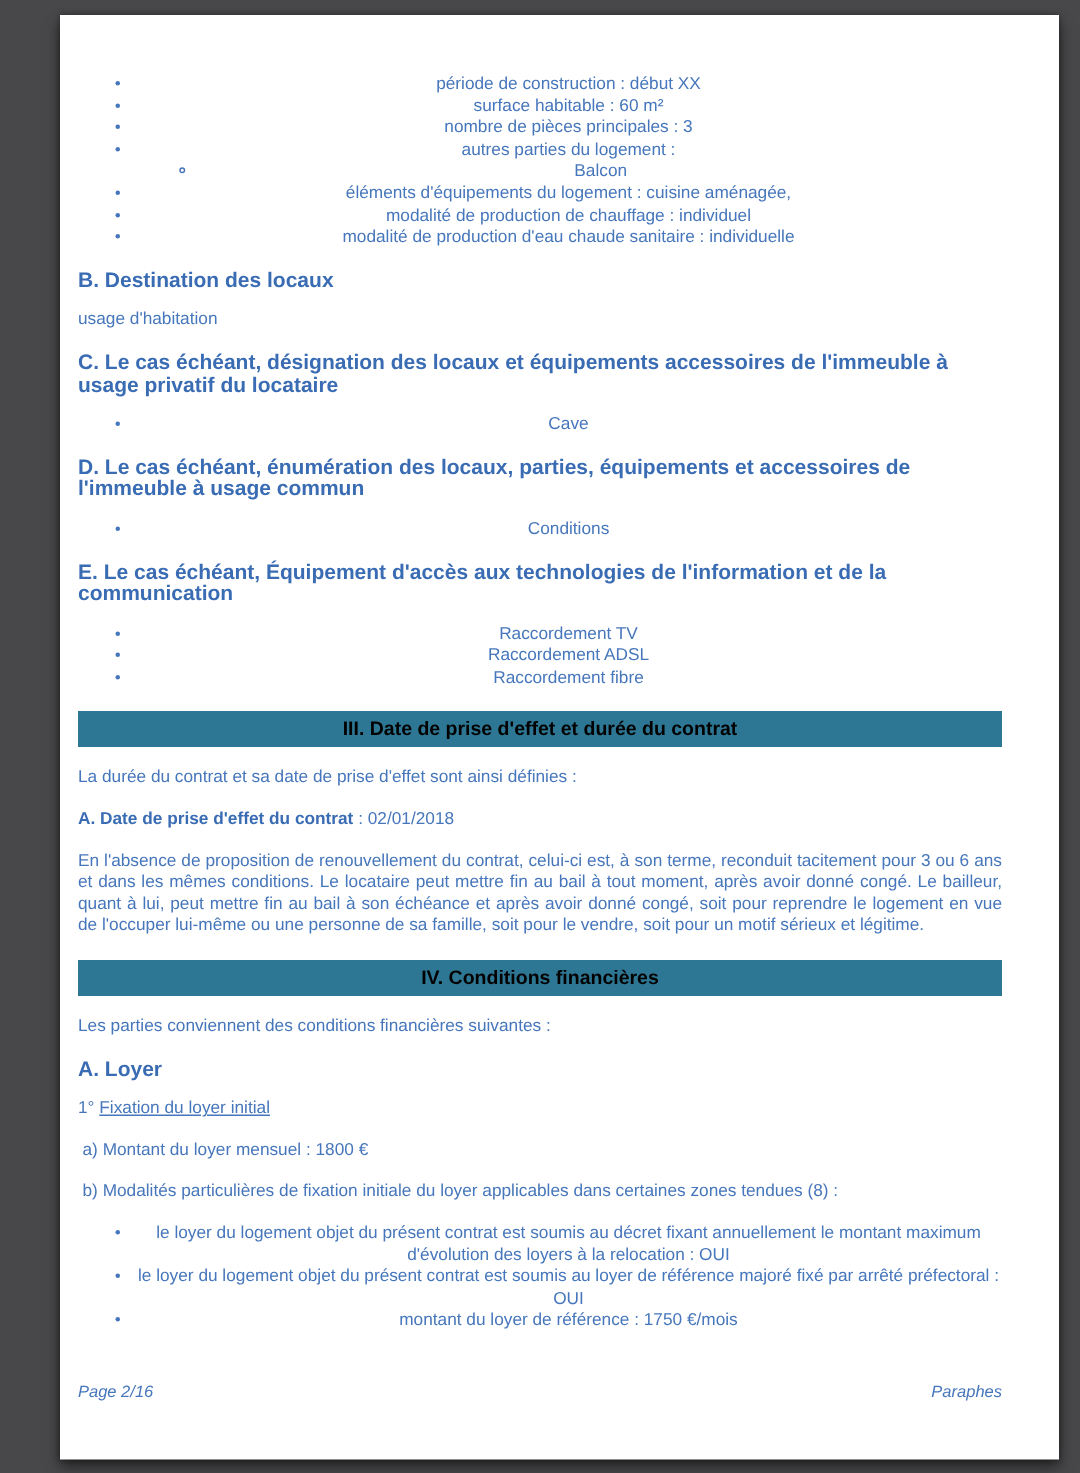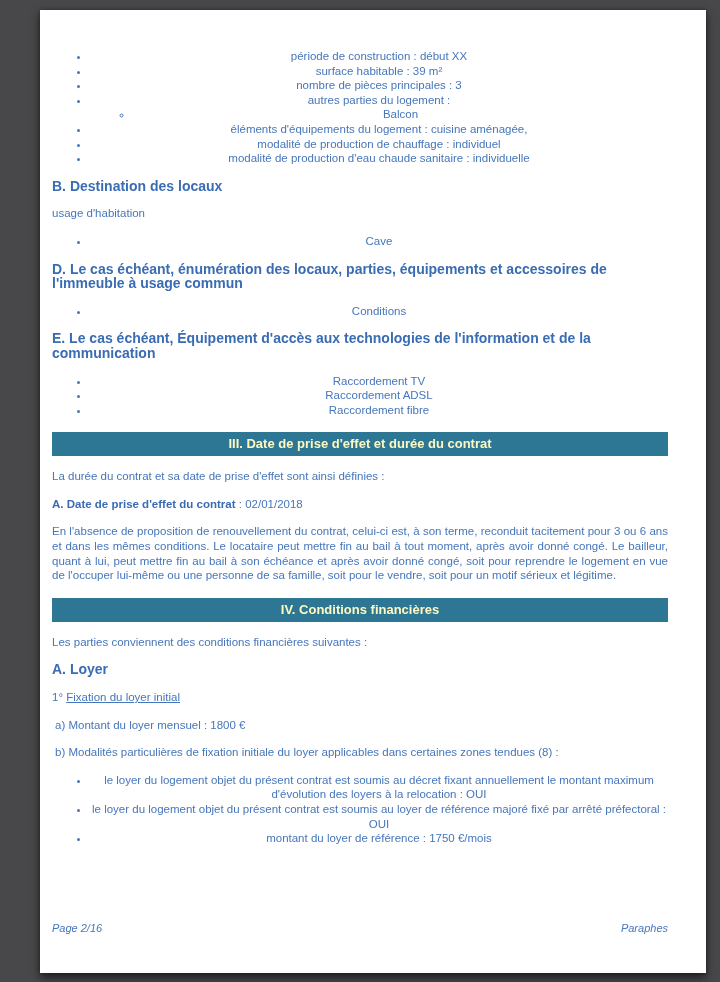--- a/index.html
+++ b/index.html
@@ -49,21 +49,21 @@
     text-align: center;
   }
   ul.doc-list li { margin: 0; }
   ul.sub-list {
     margin: 0;
     padding: 0 0 0 43px;
     list-style: circle;
   }
   .banner {
     background: #2e7794;
-    color: #fef9c3;
+    color: #000000;
     font-weight: bold;
     font-size: 13px;
     text-align: center;
     height: 24px;
     line-height: 24px;
     margin: 15px 0 11px 0;
   }
   .justified { text-align: justify; }
   .indent-ab { padding-left: 3px; }
   .underlined { text-decoration: underline; }
@@ -88,35 +88,36 @@
   }
 </style>
 </head>
 <body>
 
 <div class="viewer">
   <div class="page doc">
 
     <ul class="doc-list">
       <li><span>période de construction : début XX</span></li>
-      <li><span>surface habitable : 39 m²</span></li>
+      <li><span>surface habitable : 60 m²</span></li>
       <li><span>nombre de pièces principales : 3</span></li>
       <li><span>autres parties du logement :</span>
         <ul class="sub-list">
           <li><span>Balcon</span></li>
         </ul>
       </li>
       <li><span>éléments d'équipements du logement : cuisine aménagée,</span></li>
       <li><span>modalité de production de chauffage : individuel</span></li>
       <li><span>modalité de production d'eau chaude sanitaire : individuelle</span></li>
     </ul>
 
     <h3>B. Destination des locaux</h3>
     <p>usage d'habitation</p>
 
+    <h3>C. Le cas échéant, désignation des locaux et équipements accessoires de l'immeuble à usage privatif du locataire</h3>
     <ul class="doc-list">
       <li><span>Cave</span></li>
     </ul>
 
     <h3>D. Le cas échéant, énumération des locaux, parties, équipements et accessoires de l'immeuble à usage commun</h3>
     <ul class="doc-list">
       <li><span>Conditions</span></li>
     </ul>
 
     <h3>E. Le cas échéant, Équipement d'accès aux technologies de l'information et de la communication</h3>

